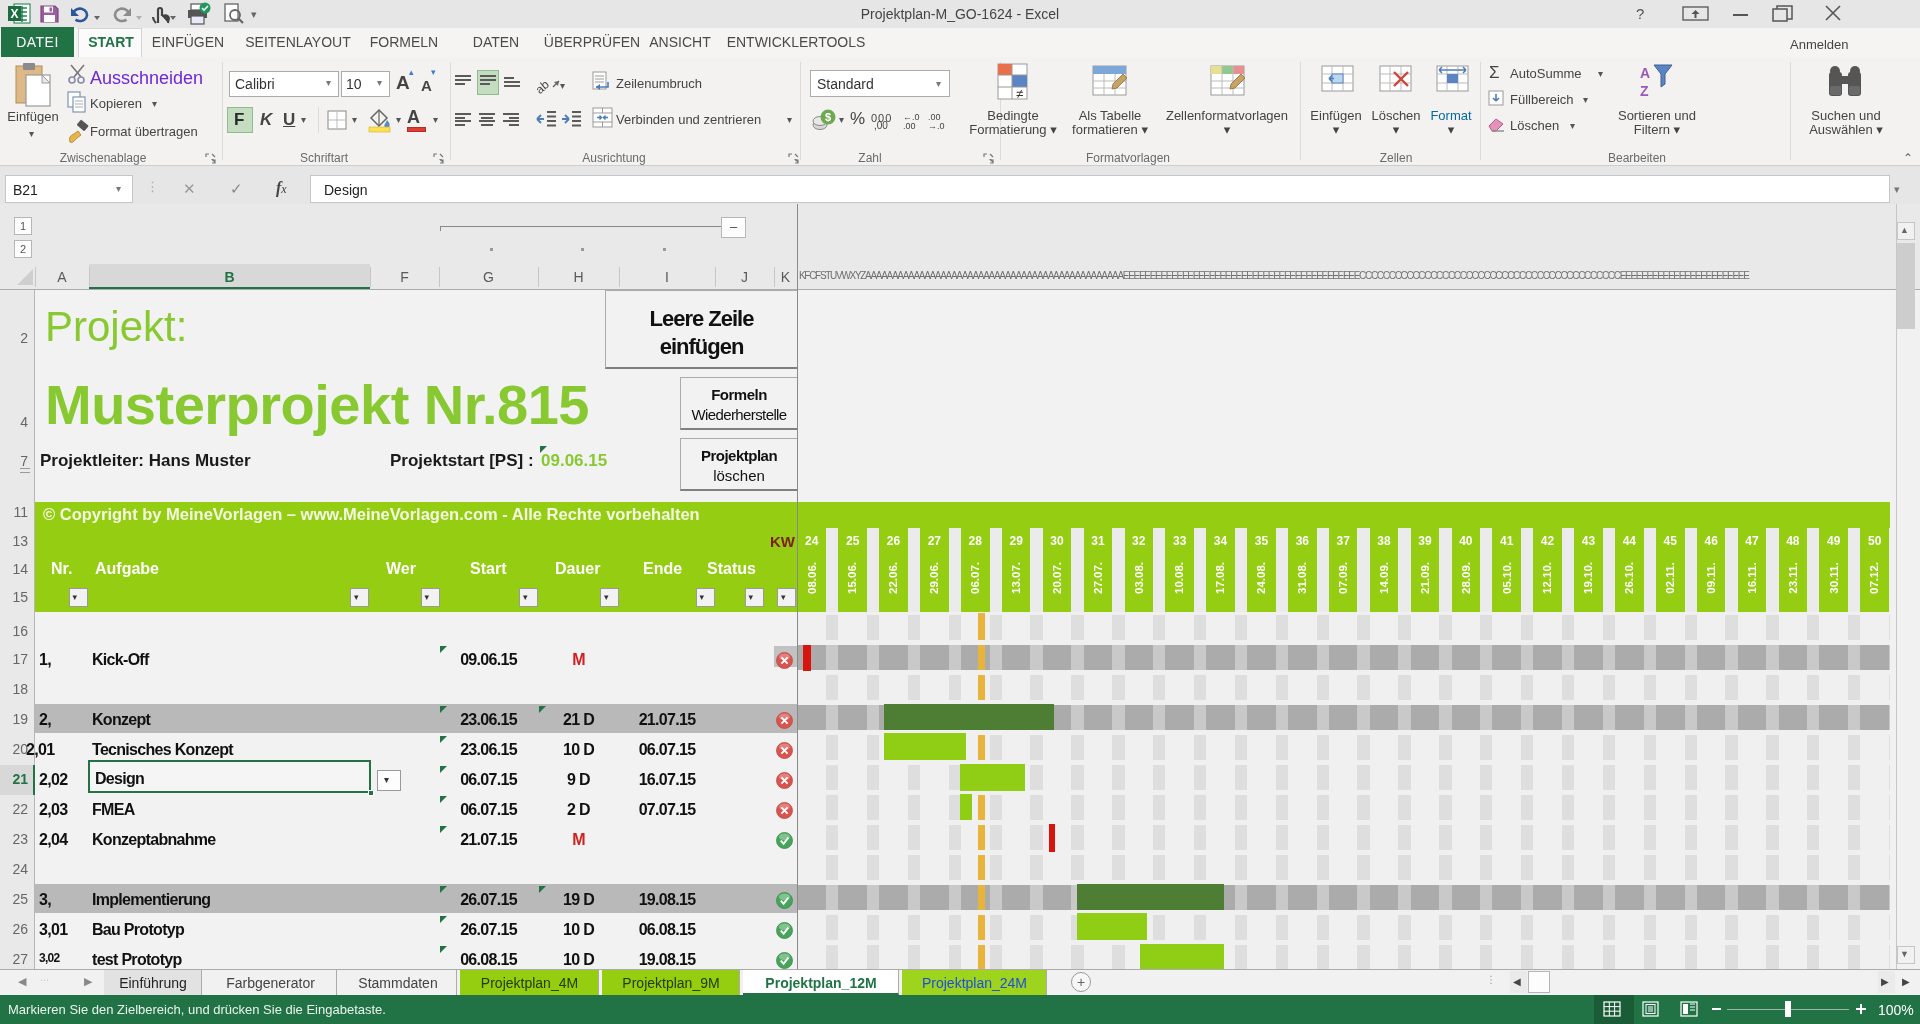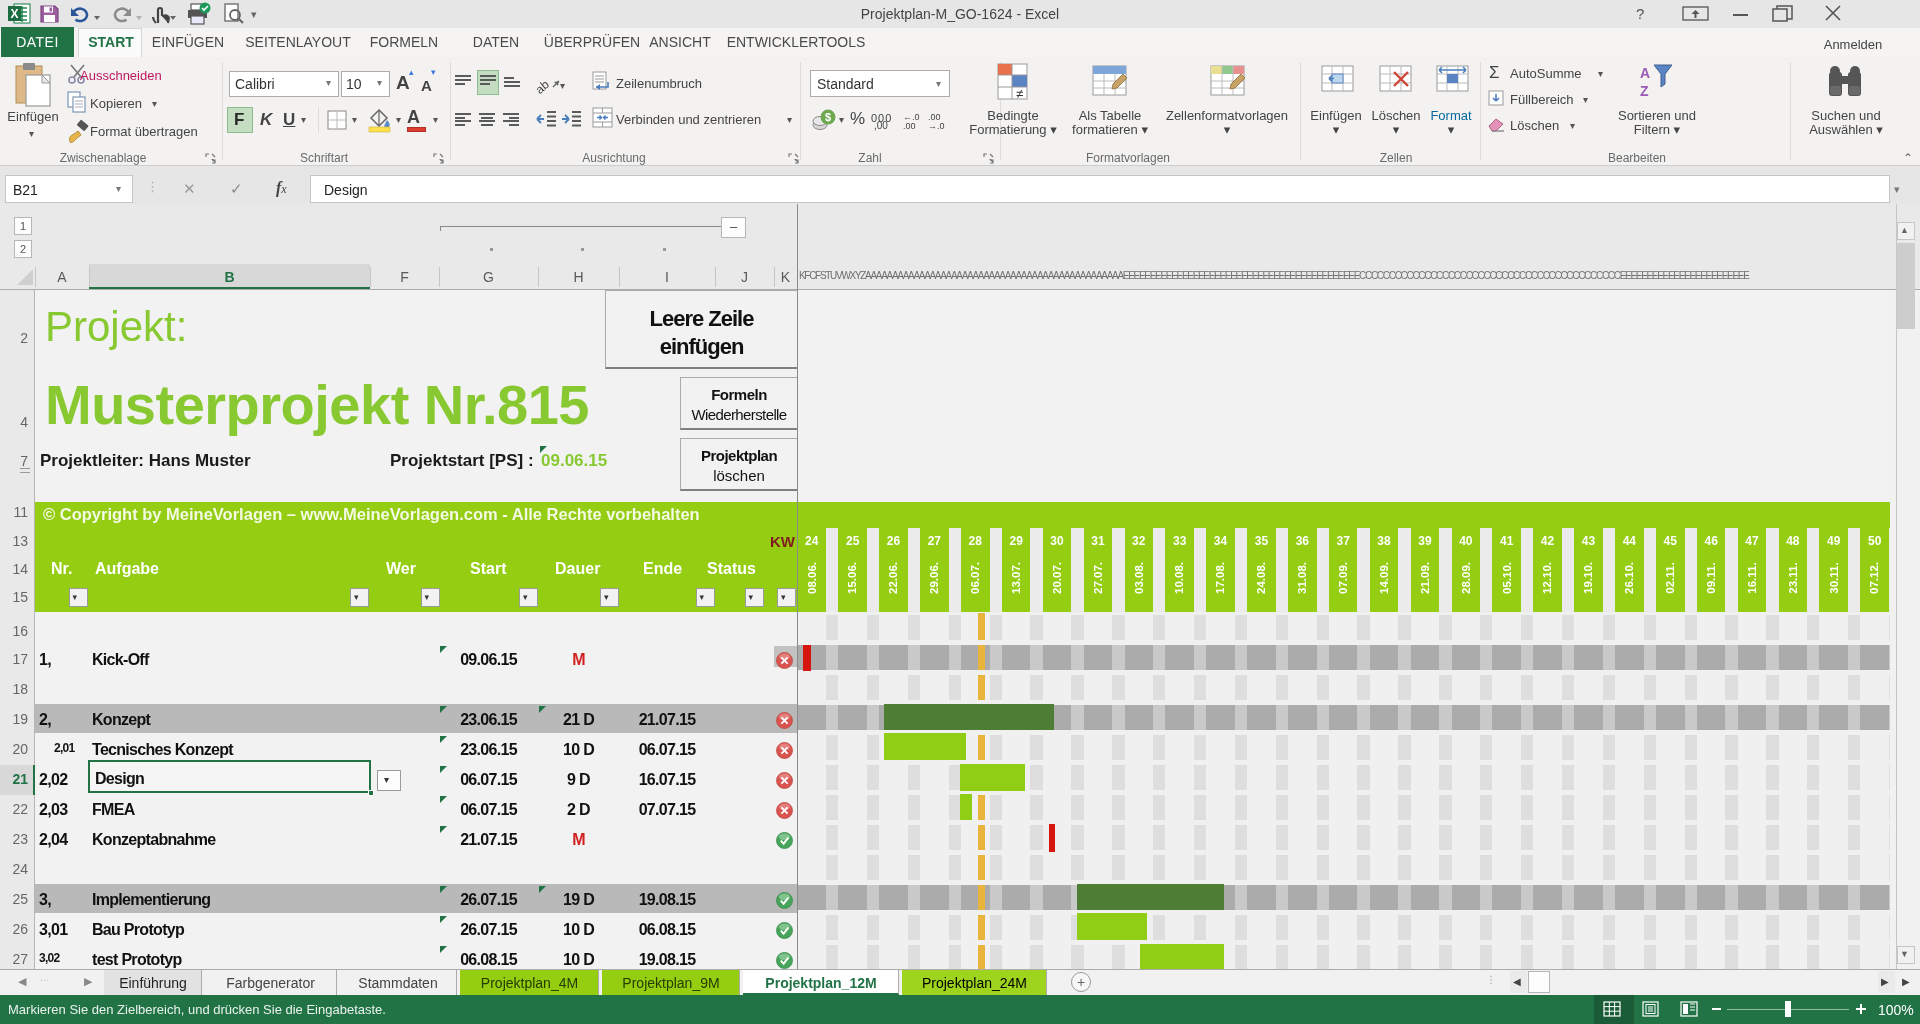--- a/index.html
+++ b/index.html
@@ -76,21 +76,21 @@
 <div class="tx" style="left:1px;top:34px;width:73px;text-align:center;font-size:14px;color:#fff;letter-spacing:.5px">DATEI</div>
 <div class="ab" style="left:78px;top:28px;width:64px;height:29px;background:#fbfbfb;border:1px solid #d4d4d4;border-bottom:none"></div>
 <div class="tx" style="left:31px;top:34px;width:160px;text-align:center;font-size:14px;color:#217346;font-weight:bold">START</div>
 <div class="tx" style="left:108px;top:34px;width:160px;text-align:center;font-size:14px;color:#4a4a4a;font-weight:normal">EINFÜGEN</div>
 <div class="tx" style="left:218px;top:34px;width:160px;text-align:center;font-size:14px;color:#4a4a4a;font-weight:normal">SEITENLAYOUT</div>
 <div class="tx" style="left:324px;top:34px;width:160px;text-align:center;font-size:14px;color:#4a4a4a;font-weight:normal">FORMELN</div>
 <div class="tx" style="left:416px;top:34px;width:160px;text-align:center;font-size:14px;color:#4a4a4a;font-weight:normal">DATEN</div>
 <div class="tx" style="left:512px;top:34px;width:160px;text-align:center;font-size:14px;color:#4a4a4a;font-weight:normal">ÜBERPRÜFEN</div>
 <div class="tx" style="left:600px;top:34px;width:160px;text-align:center;font-size:14px;color:#4a4a4a;font-weight:normal">ANSICHT</div>
 <div class="tx" style="left:716px;top:34px;width:160px;text-align:center;font-size:14px;color:#4a4a4a;font-weight:normal">ENTWICKLERTOOLS</div>
-<div class="tx" style="left:1790px;top:37px;width:126px;text-align:center;font-size:13px;color:#444">Anmelden</div>
+<div class="tx" style="left:1790px;top:37px;width:126px;text-align:left;font-size:13px;color:#444">Anmelden</div>
 <div class="ab" style="left:0;top:57px;width:1920px;height:109px;background:#f3f2f1;border-bottom:1px solid #cfcecd"></div>
 <div class="ab" style="left:222px;top:62px;width:1px;height:98px;background:#dcdbda"></div>
 <div class="ab" style="left:450px;top:62px;width:1px;height:98px;background:#dcdbda"></div>
 <div class="ab" style="left:800px;top:62px;width:1px;height:98px;background:#dcdbda"></div>
 <div class="ab" style="left:1000px;top:62px;width:1px;height:98px;background:#dcdbda"></div>
 <div class="ab" style="left:1300px;top:62px;width:1px;height:98px;background:#dcdbda"></div>
 <div class="ab" style="left:1480px;top:62px;width:1px;height:98px;background:#dcdbda"></div>
 <div class="ab" style="left:1790px;top:62px;width:1px;height:98px;background:#dcdbda"></div>
 <svg class="ab" style="left:16px;top:63px" width="36" height="44" viewBox="0 0 36 44">
 <rect x="0" y="3" width="26" height="37" fill="#deb887" stroke="#b28d55" stroke-width="1"></rect>
@@ -99,21 +99,21 @@
 <path d="M26 12 l8 8 h-8 z" fill="#e8e8e8" stroke="#9a9a9a" stroke-width="1"></path>
   </svg>
 <div class="tx ctr" style="left:-7px;top:109px;width:80px;font-size:13px;color:#444">Einfügen</div>
 <div class="tx" style="left:29px;top:128px;font-size:10px;color:#555">▾</div>
 <svg class="ab" style="left:68px;top:64px" width="19" height="20" viewBox="0 0 19 20">
 <line x1="3" y1="1" x2="13" y2="13" stroke="#777" stroke-width="1.6"></line>
 <line x1="16" y1="1" x2="6" y2="13" stroke="#777" stroke-width="1.6"></line>
 <circle cx="4" cy="16" r="3" fill="none" stroke="#8888aa" stroke-width="1.6"></circle>
 <circle cx="13" cy="16" r="3" fill="none" stroke="#8888aa" stroke-width="1.6"></circle>
   </svg>
-<div class="tx" style="left:80px;top:68px;font-size:13px;color:#be185d">Ausschneiden</div>
+<div class="tx" style="left:90px;top:68px;font-size:18px;color:#6d28d9">Ausschneiden</div>
 <svg class="ab" style="left:68px;top:92px" width="18" height="20" viewBox="0 0 18 20">
 <rect x="0" y="0" width="12" height="15" fill="#fff" stroke="#7e96b5" stroke-width="1.2"></rect>
 <rect x="5" y="5" width="12" height="15" fill="#fff" stroke="#7e96b5" stroke-width="1.2"></rect>
 <line x1="7" y1="9" x2="15" y2="9" stroke="#aab" stroke-width="1"></line>
 <line x1="7" y1="12" x2="15" y2="12" stroke="#aab" stroke-width="1"></line>
 <line x1="7" y1="15" x2="15" y2="15" stroke="#aab" stroke-width="1"></line>
   </svg>
 <div class="tx" style="left:90px;top:96px;font-size:13px;color:#444">Kopieren</div>
 <div class="tx" style="left:152px;top:98px;font-size:10px;color:#555">▾</div>
 <svg class="ab" style="left:66px;top:120px" width="24" height="24" viewBox="0 0 24 24">
@@ -715,21 +715,21 @@
 <div class="tx" style="left:439px;top:711px;font-size:16px;color:#111;letter-spacing:-.7px;font-weight:bold;width:99px;text-align:center;">23.06.15</div>
 <div class="tx" style="left:538px;top:711px;font-size:16px;color:#111;letter-spacing:-.7px;font-weight:bold;width:81px;text-align:center;">21 D</div>
 <div class="tx" style="left:619px;top:711px;font-size:16px;color:#111;letter-spacing:-.7px;font-weight:bold;width:96px;text-align:center;">21.07.15</div>
 <div class="ab" style="left:440px;top:706px;width:0;height:0;border-left:7px solid #217346;border-bottom:7px solid transparent"></div>
 <div class="ab" style="left:539px;top:706px;width:0;height:0;border-left:7px solid #217346;border-bottom:7px solid transparent"></div>
 <svg class="ab" style="left:775.5px;top:711.5px" width="17" height="17" viewBox="0 0 17 17">
 <circle cx="8.5" cy="8.5" r="8" fill="#d9534f" stroke="#bc4a43" stroke-width=".8"></circle>
 <ellipse cx="8.5" cy="4.8" rx="5.6" ry="3.4" fill="#eda09c" opacity=".6"></ellipse>
 <path d="M5.4 5.4 l6.2 6.2 m0 -6.2 l-6.2 6.2" stroke="#fff" stroke-width="1.9"></path>
   </svg>
-<div class="tx" style="left:54px;top:741px;font-size:12px;color:#111;letter-spacing:-.7px;font-weight:bold;">2,01</div>
+<div class="tx" style="left:26px;top:741px;font-size:16px;color:#111;letter-spacing:-.7px;font-weight:bold;">2,01</div>
 <div class="tx" style="left:92px;top:741px;font-size:16px;color:#111;letter-spacing:-.7px;font-weight:bold;">Tecnisches Konzept</div>
 <div class="tx" style="left:439px;top:741px;font-size:16px;color:#111;letter-spacing:-.7px;font-weight:bold;width:99px;text-align:center;">23.06.15</div>
 <div class="tx" style="left:538px;top:741px;font-size:16px;color:#111;letter-spacing:-.7px;font-weight:bold;width:81px;text-align:center;">10 D</div>
 <div class="tx" style="left:619px;top:741px;font-size:16px;color:#111;letter-spacing:-.7px;font-weight:bold;width:96px;text-align:center;">06.07.15</div>
 <div class="ab" style="left:440px;top:736px;width:0;height:0;border-left:7px solid #217346;border-bottom:7px solid transparent"></div>
 <svg class="ab" style="left:775.5px;top:741.5px" width="17" height="17" viewBox="0 0 17 17">
 <circle cx="8.5" cy="8.5" r="8" fill="#d9534f" stroke="#bc4a43" stroke-width=".8"></circle>
 <ellipse cx="8.5" cy="4.8" rx="5.6" ry="3.4" fill="#eda09c" opacity=".6"></ellipse>
 <path d="M5.4 5.4 l6.2 6.2 m0 -6.2 l-6.2 6.2" stroke="#fff" stroke-width="1.9"></path>
   </svg>
@@ -821,21 +821,21 @@
 <div class="tx ctr" style="left:204px;top:975px;width:133px;font-size:14px;color:#444;font-weight:normal">Farbgenerator</div>
 <div class="ab" style="left:339px;top:970px;width:118px;height:25px;background:#f1f1f1;border-right:1px solid #ababab"></div>
 <div class="tx ctr" style="left:339px;top:975px;width:118px;font-size:14px;color:#444;font-weight:normal">Stammdaten</div>
 <div class="ab" style="left:460px;top:970px;width:139px;height:25px;background:#95ce11;border-right:1px solid #ababab"></div>
 <div class="tx ctr" style="left:460px;top:975px;width:139px;font-size:14px;color:#243b02;font-weight:normal">Projektplan_4M</div>
 <div class="ab" style="left:602px;top:970px;width:138px;height:25px;background:#95ce11;border-right:1px solid #ababab"></div>
 <div class="tx ctr" style="left:602px;top:975px;width:138px;font-size:14px;color:#243b02;font-weight:normal">Projektplan_9M</div>
 <div class="ab" style="left:743px;top:970px;width:156px;height:25px;background:#fff;border-bottom:2px solid #217346;border-right:1px solid #ababab"></div>
 <div class="tx ctr" style="left:743px;top:975px;width:156px;font-size:14px;color:#217346;font-weight:bold">Projektplan_12M</div>
 <div class="ab" style="left:902px;top:970px;width:145px;height:25px;background:#9ed41e;border-right:1px solid #ababab"></div>
-<div class="tx ctr" style="left:902px;top:975px;width:145px;font-size:14px;color:#000000;font-weight:normal">Projektplan_24M</div>
+<div class="tx ctr" style="left:902px;top:975px;width:145px;font-size:14px;color:#1d4ed8;font-weight:normal">Projektplan_24M</div>
 <div class="ab" style="left:1071px;top:972px;width:20px;height:20px;border:1px solid #999;border-radius:50%;background:#f7f7f7"></div>
 <div class="tx" style="left:1077px;top:974px;font-size:14px;color:#666">+</div>
 <div class="tx" style="left:1486px;top:974px;font-size:10px;color:#999">⋮</div>
 <div class="ab" style="left:1510px;top:971px;width:17px;height:22px;background:#eaeaea"></div>
 <div class="tx" style="left:1513px;top:976px;font-size:10px;color:#444">◀</div>
 <div class="ab" style="left:1528px;top:971px;width:22px;height:22px;background:#fdfdfd;border:1px solid #b6b6b6"></div>
 <div class="ab" style="left:1878px;top:971px;width:17px;height:22px;background:#eaeaea"></div>
 <div class="tx" style="left:1881px;top:976px;font-size:10px;color:#444">▶</div>
 <div class="tx" style="left:1902px;top:976px;font-size:10px;color:#444">▶</div>
 <div class="ab" style="left:0;top:995px;width:1920px;height:29px;background:#217346"></div>

